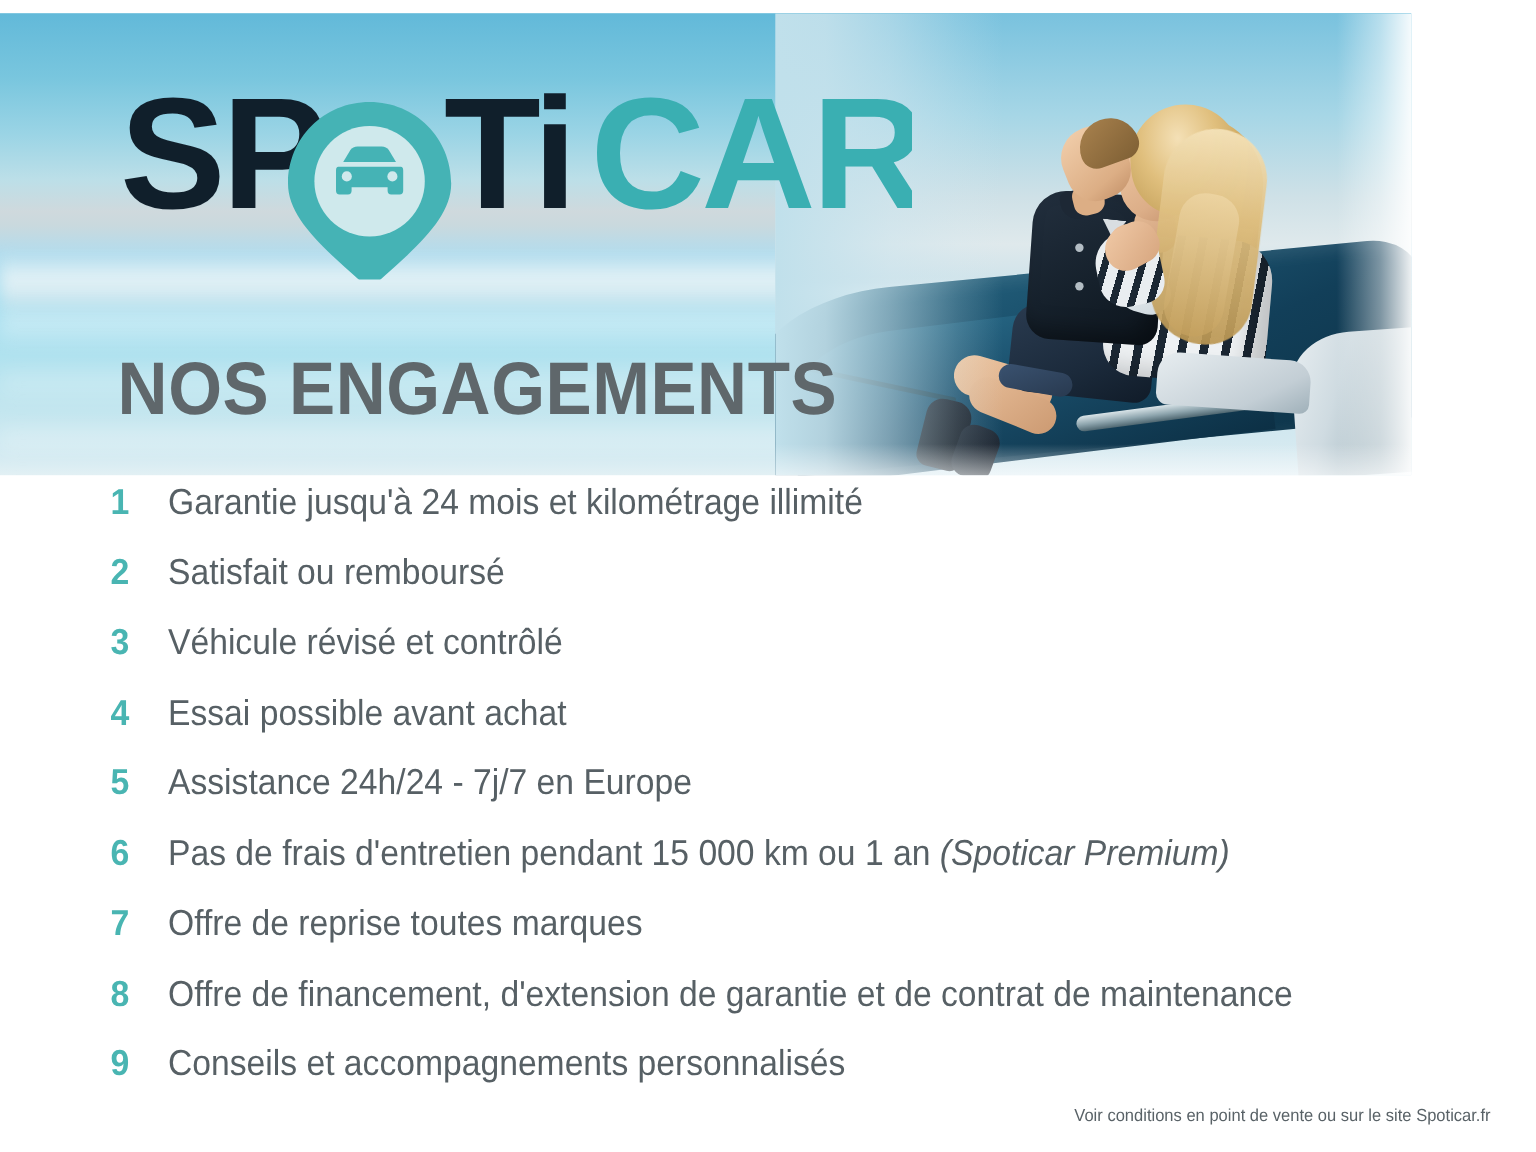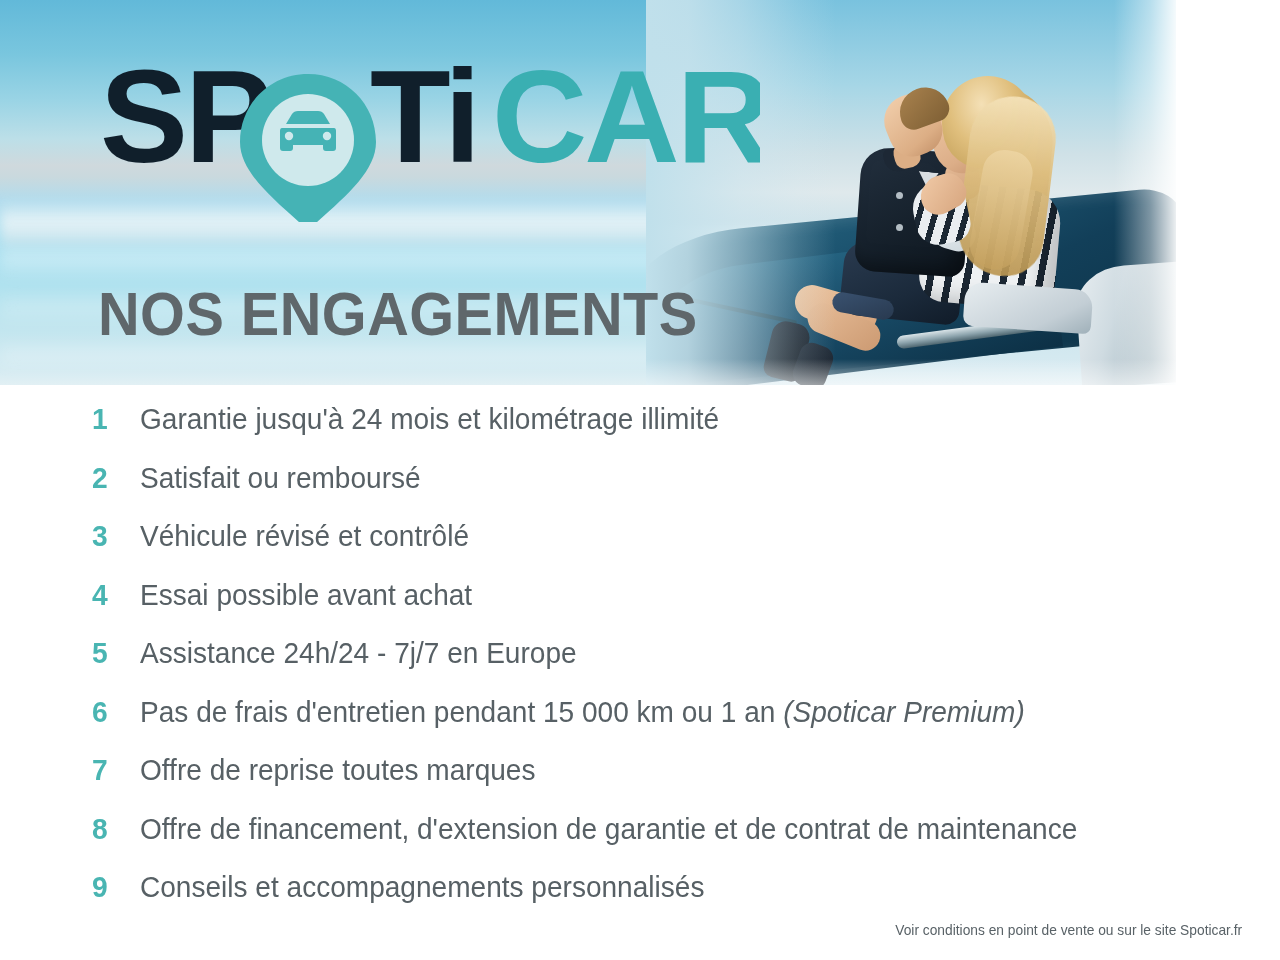--- a/index.html
+++ b/index.html
@@ -14,21 +14,21 @@
 
   .page {
     position:relative;
     width:1280px; height:960px;
     background:#ffffff;
   }
 
   
   .hero {
     position:absolute;
-    left:0; top:0;
+    left:0; top:11px;
     width:1176px; height:385px;
     overflow:hidden;
     background:linear-gradient(
         to bottom,
         #62b9d9 0%,
         #79c6de 14%,
         #9ad4e5 26%,
         #bcdfe8 36%,
         #cfd9dd 43%,
         #c9d9de 46%,

